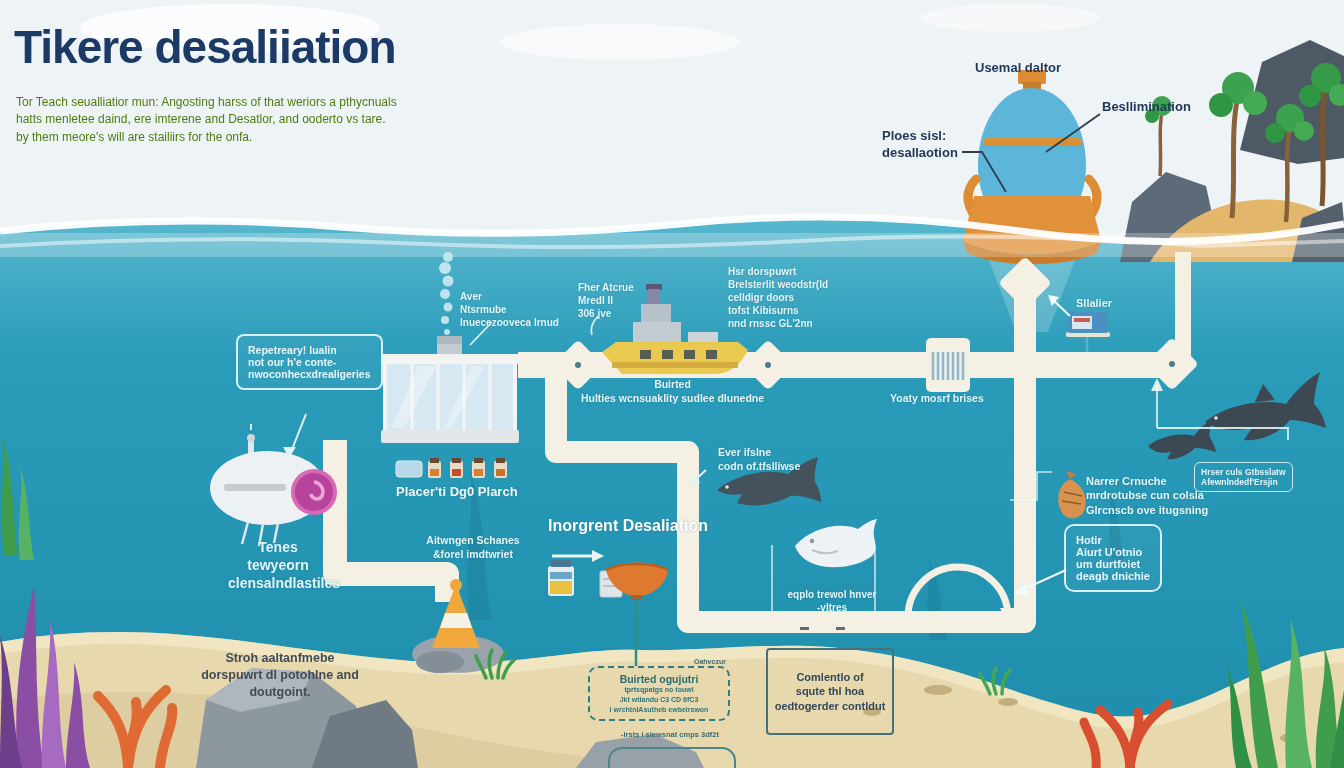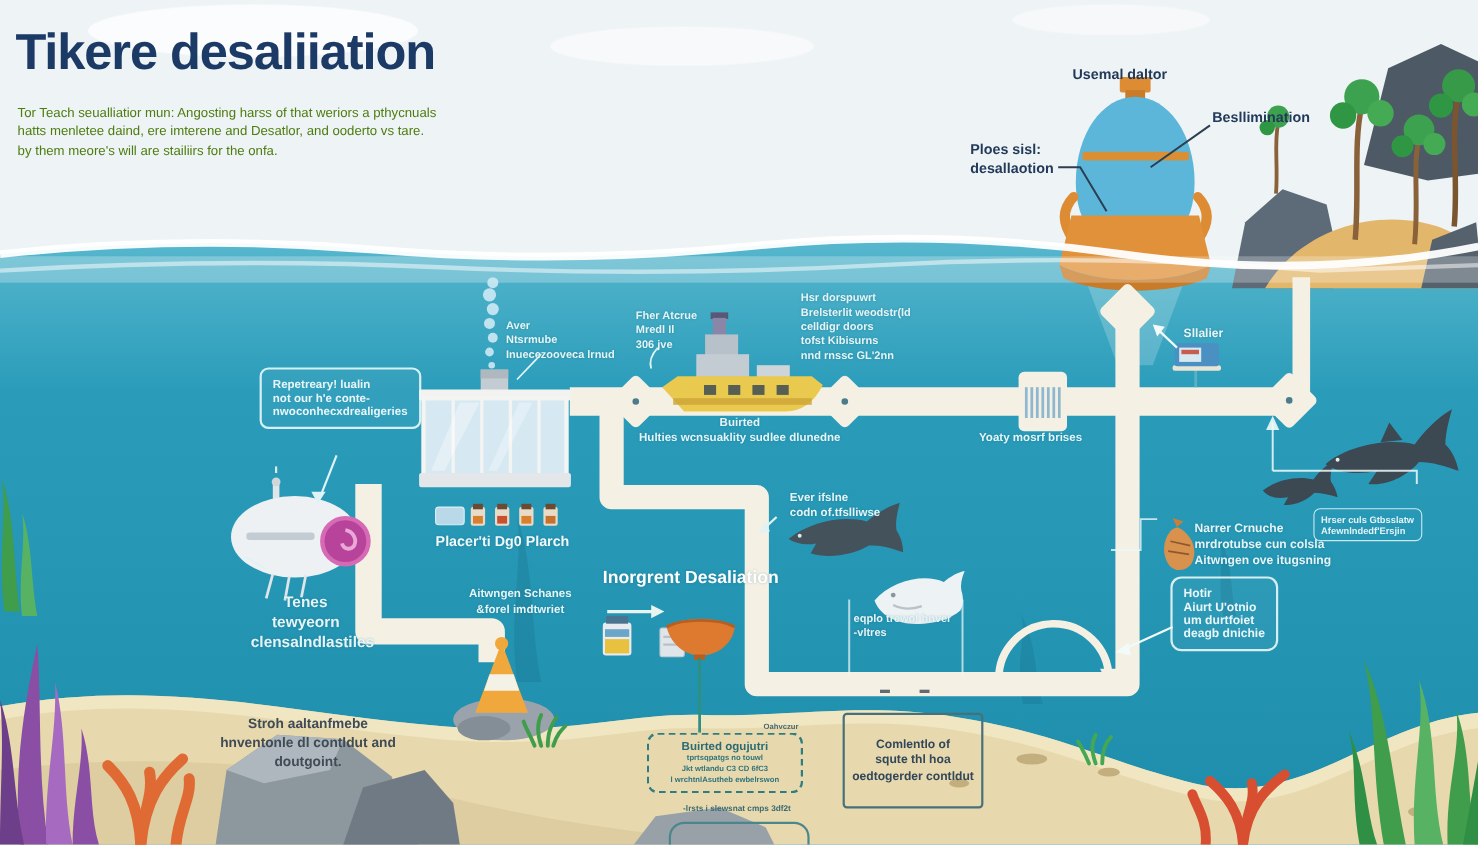--- a/index.html
+++ b/index.html
@@ -406,47 +406,47 @@
 <div class="abs lbl pre" style="left:565px;top:378px;width:215px;text-align:center;font-size:10.5px;">Buirted
 Hulties wcnsuaklity sudlee dlunedne</div>
 
 <div class="abs lbl" style="left:890px;top:392px;">Yoaty mosrf brises</div>
 
 <div class="abs lbl" style="left:1076px;top:296px;font-size:11px;">Sllalier</div>
 
 <div class="abs lbl pre" style="left:718px;top:446px;">Ever ifslne
 codn of.tfslliwse</div>
 
-<div class="abs lbl pre" style="left:776px;top:556px;width:112px;font-size:10px;">eqplo trewol hnver
+<div class="abs lbl pre" style="left:776px;top:588px;width:112px;text-align:center;font-size:10px;">eqplo trewol hnver
 -vltres</div>
 
 <div class="abs thinbox pre" style="left:1194px;top:438px;padding:4px 6px;font-size:8.5px;font-weight:bold;margin-top:24px;">Hrser culs Gtbsslatw
 Afewnlndedf'Ersjin</div>
 
 <div class="abs lbl pre" style="left:1086px;top:474px;font-size:11px;">Narrer Crnuche
 mrdrotubse cun colsla
-Aitwngen ove itugsning</div>
+Glrcnscb ove itugsning</div>
 
 <div class="abs tealbox pre" style="left:1064px;top:524px;font-size:11px;border-radius:10px;">Hotir
 Aiurt U'otnio
 um durtfoiet
 deagb dnichie</div>
 
 <div class="abs lbl pre" style="left:228px;top:538px;width:100px;text-align:center;font-size:14px;">Tenes tewyeorn
 clensalndlastiles</div>
 
 <div class="abs lbl" style="left:396px;top:484px;font-size:13px;color:#f0fafa;">Placer'ti Dg0 Plarch</div>
 
 <div class="abs lbl pre" style="left:408px;top:534px;width:130px;text-align:center;font-size:10.5px;">Aitwngen Schanes
 &amp;forel imdtwriet</div>
 
 <div class="abs lbl" style="left:548px;top:516px;font-size:16px;color:#ffffff;">Inorgrent Desaliation</div>
 
 <div class="abs sand-txt pre" style="left:130px;top:650px;width:300px;">Stroh aaltanfmebe
-hnventonle dl contldut and
+dorspuwrt dl potohlne and
 doutgoint.</div>
 
 <div class="abs" style="left:694px;top:658px;font-size:7px;color:#4a6a72;font-weight:bold;">Oahvczur</div>
 <div class="abs" style="left:588px;top:666px;width:130px;border:2px dashed #2f7d82;border-radius:10px;padding:5px 4px;text-align:center;">
   <div style="font-size:10.5px;font-weight:bold;color:#2c6b72;">Buirted ogujutri</div>
   <div class="pre" style="font-size:7px;color:#2f747c;line-height:1.4;font-weight:bold;">tprtsqpatgs no touwl
 Jkt wtlandu C3 CD 6fC3
 l wrchtnlAsutheb ewbelrswon</div>
 </div>
 <div class="abs" style="left:600px;top:730px;width:140px;text-align:center;font-size:7.5px;color:#3a6a72;font-weight:bold;">-lrsts i slewsnat cmps 3df2t</div>

